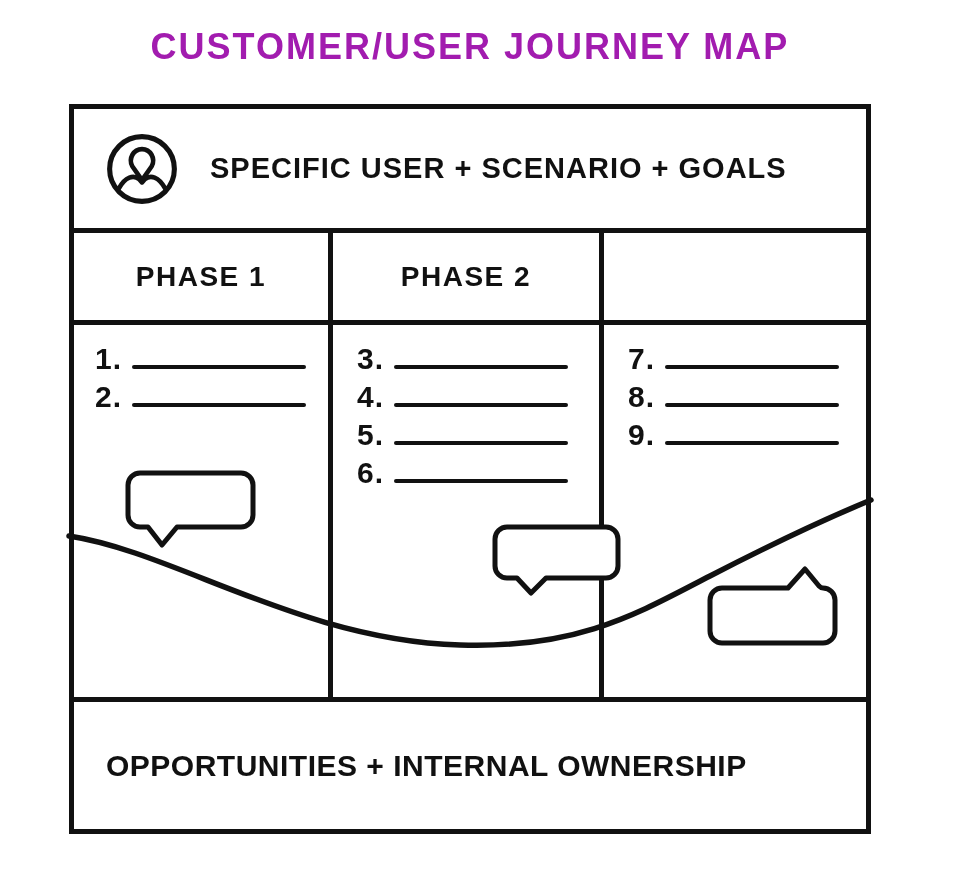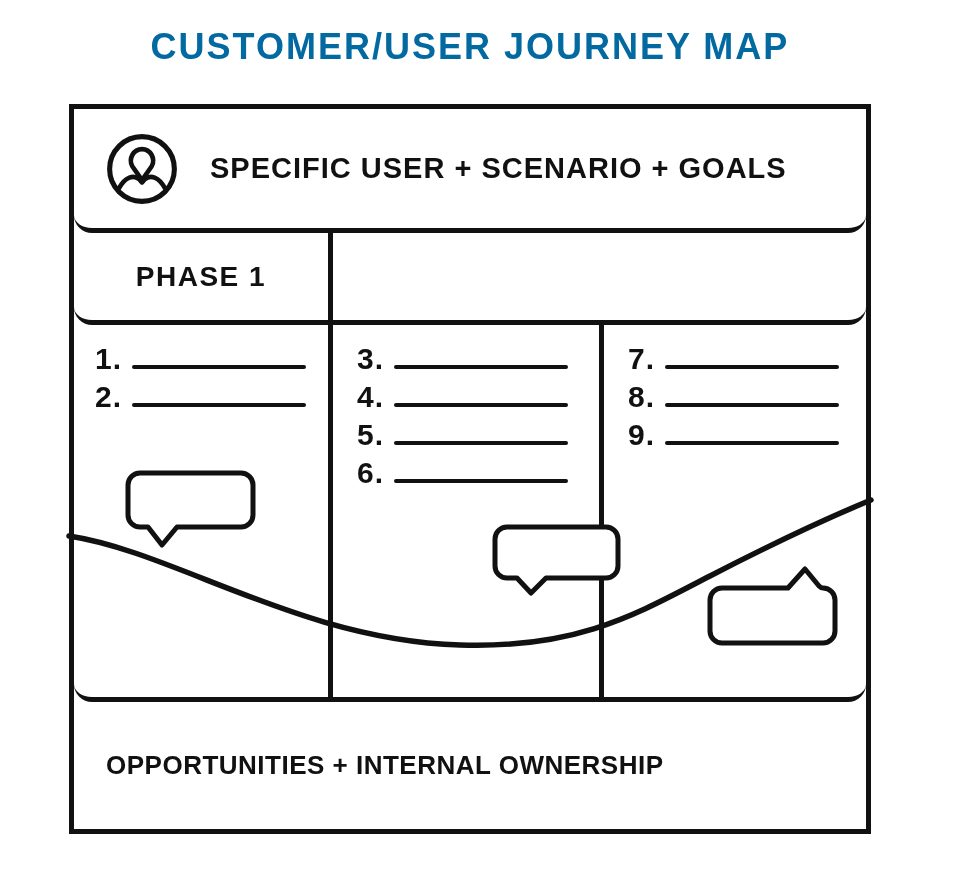--- a/index.html
+++ b/index.html
@@ -8,41 +8,41 @@
     width:966px;height:879px;
     background:#ffffff;
     font-family:"Liberation Sans", sans-serif;
     color:#111111;
     overflow:hidden;
   }
   .title{
     position:absolute;left:69px;top:26px;width:802px;
     text-align:center;
     font-size:36px;font-weight:800;letter-spacing:2px;
-    color:#0369a1;white-space:nowrap;
+    color:#a21caf;white-space:nowrap;
   }
   .map-box{
     position:absolute;left:69px;top:104px;width:802px;height:730px;
     border:5px solid #111111;box-sizing:border-box;
     display:flex;flex-direction:column;background:#ffffff;
   }
-  .row{box-sizing:border-box;border-radius:18px;}
+  .row{box-sizing:border-box;}
   .persona-row{
     height:124px;border-bottom:5px solid #111111;
     display:flex;align-items:center;padding-left:31px;
   }
   .persona-icon{width:74px;height:74px;flex:none;}
   .persona-label{
     margin-left:31px;font-size:29px;font-weight:800;letter-spacing:1px;
     white-space:nowrap;
   }
   .phase-row{height:92px;border-bottom:5px solid #111111;display:flex;}
   .body-row{height:377px;border-bottom:5px solid #111111;display:flex;}
   .footer-row{flex:1;display:flex;align-items:center;padding-left:32px;}
-  .footer-label{font-size:26px;font-weight:800;letter-spacing:0.5px;white-space:nowrap;}
+  .footer-label{font-size:30px;font-weight:800;letter-spacing:0.5px;white-space:nowrap;}
   .c1{width:259px;border-right:5px solid #111111;box-sizing:border-box;}
   .c2{width:271px;border-right:5px solid #111111;box-sizing:border-box;}
   .c3{flex:1;}
   .phase-cell{display:flex;align-items:center;justify-content:center;}
   .phase-label{font-size:28px;font-weight:700;letter-spacing:1.5px;white-space:nowrap;}
   .body-col{padding-top:13px;}
   .b1{padding-left:21px;}
   .b2{padding-left:24px;}
   .b3{padding-left:24px;}
   .item{
@@ -75,20 +75,23 @@
         <circle cx="40" cy="40" r="35" fill="none" stroke="#111111" stroke-width="5.5"></circle>
         <path d="M 29.5,37 A 12,12.5 0 1 1 50.5,37 L 40,52 Z" fill="none" stroke="#111111" stroke-width="5" stroke-linejoin="round"></path>
         <path d="M 15,61 C 22,48 31,46 37,51 L 40,54.5 L 43,51 C 49,46 58,48 65,61" fill="none" stroke="#111111" stroke-width="5" stroke-linejoin="round" stroke-linecap="round"></path>
       </svg>
       <div class="persona-label">SPECIFIC USER + SCENARIO + GOALS</div>
     </div>
 
     <div class="row phase-row">
       <div class="c1 phase-cell">
         <span class="phase-label">PHASE 1</span>
+      </div>
+      <div class="c2 phase-cell">
+        <span class="phase-label">PHASE 2</span>
       </div>
     </div>
 
     <div class="row body-row">
       <div class="c1 body-col b1">
         <div class="item">
           <span class="num">1.</span>
           <div class="blank-line"></div>
         </div>
         <div class="item">

